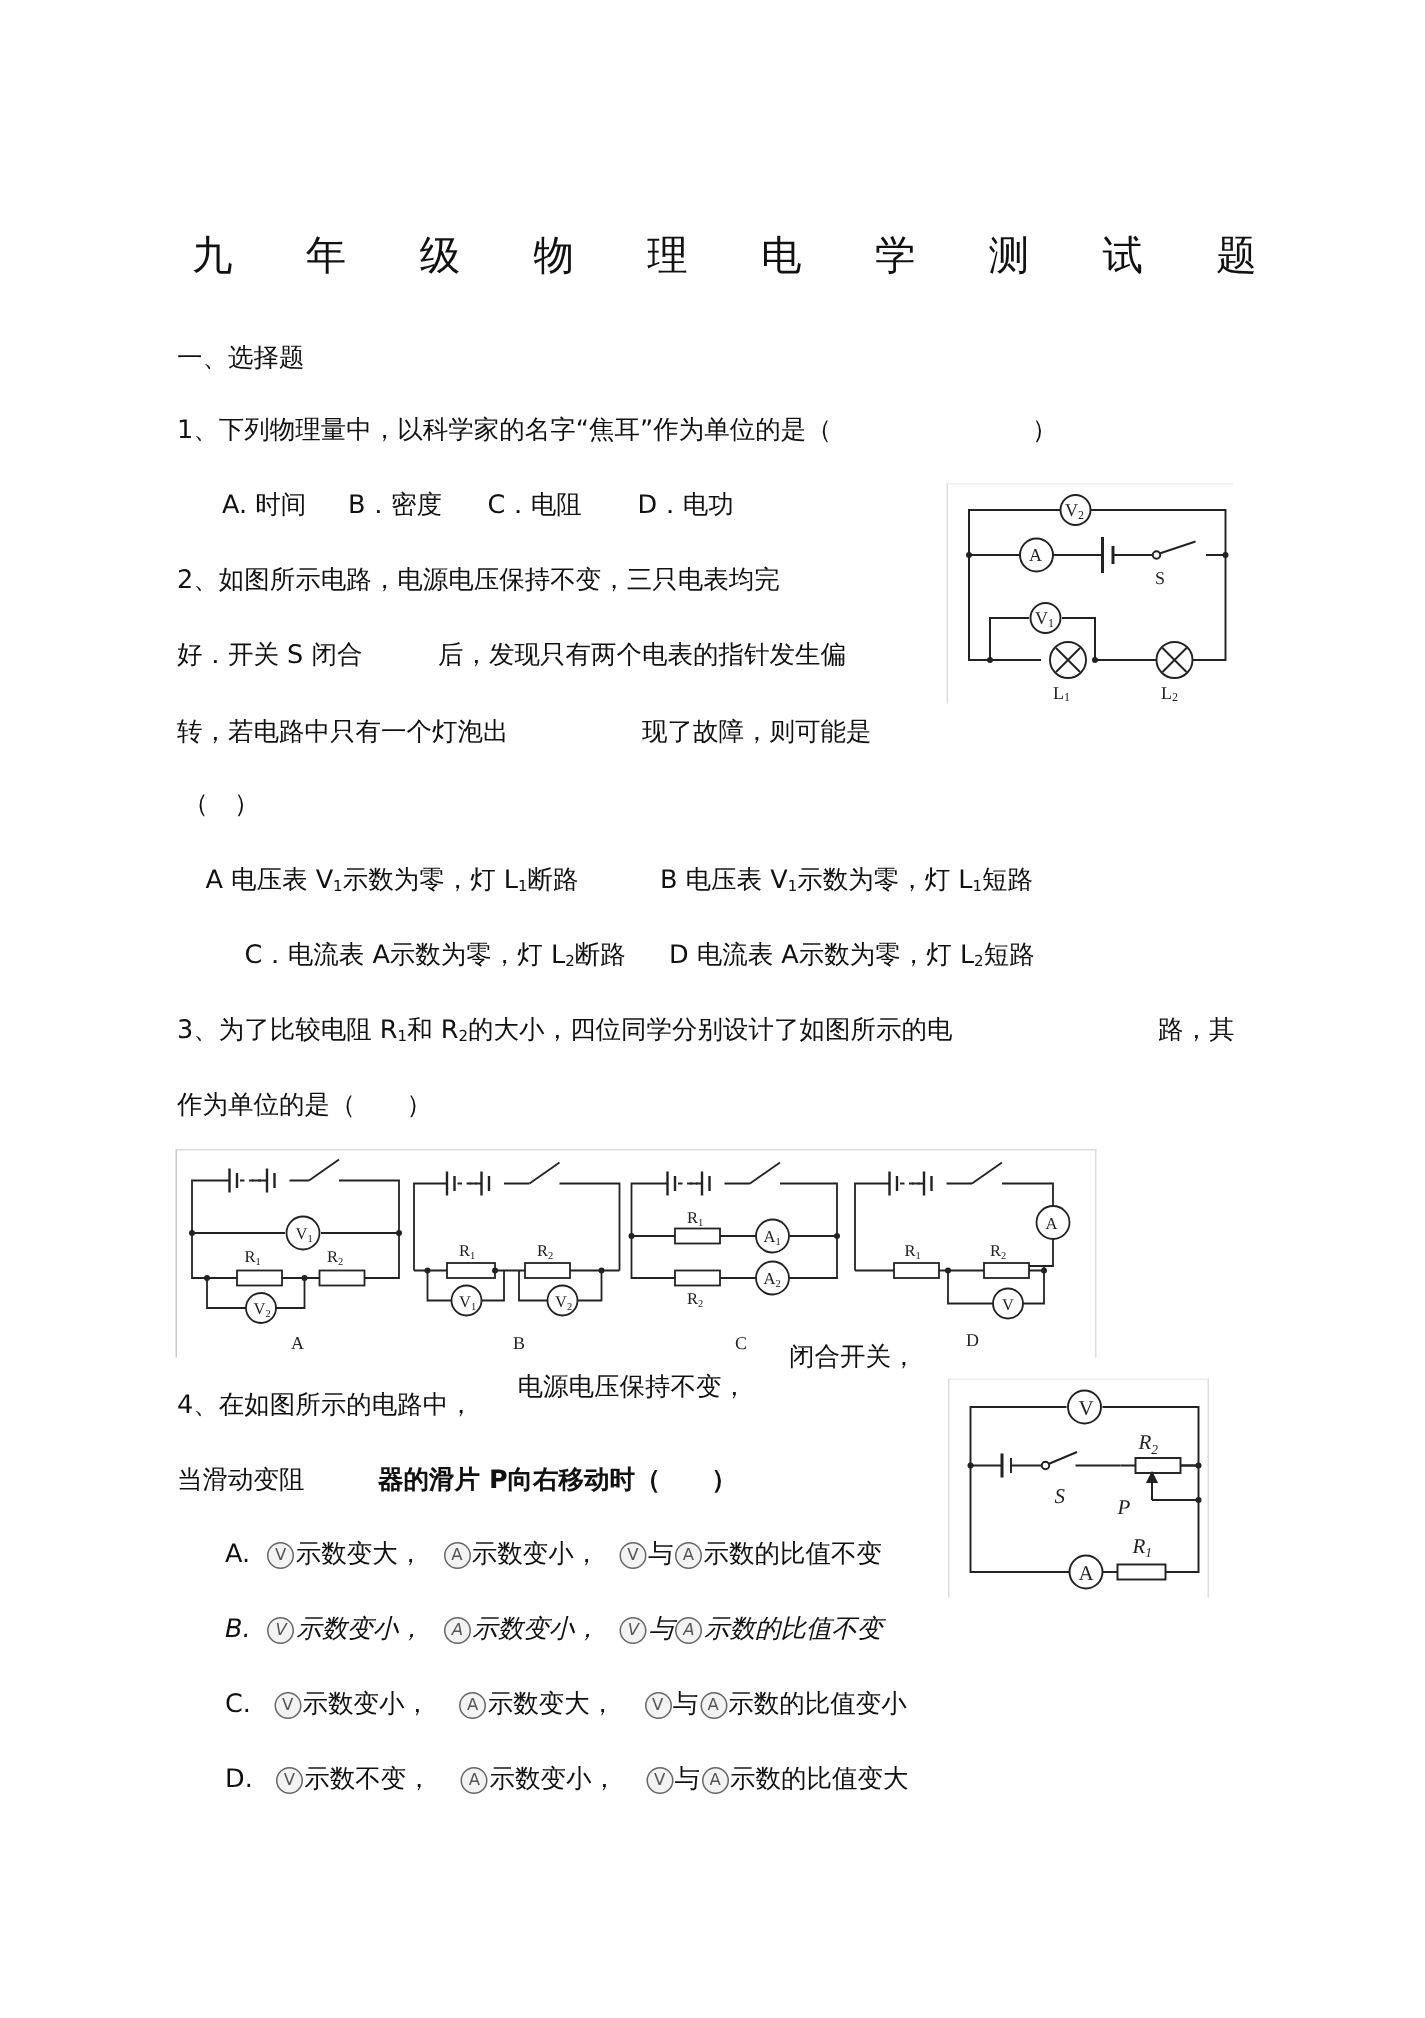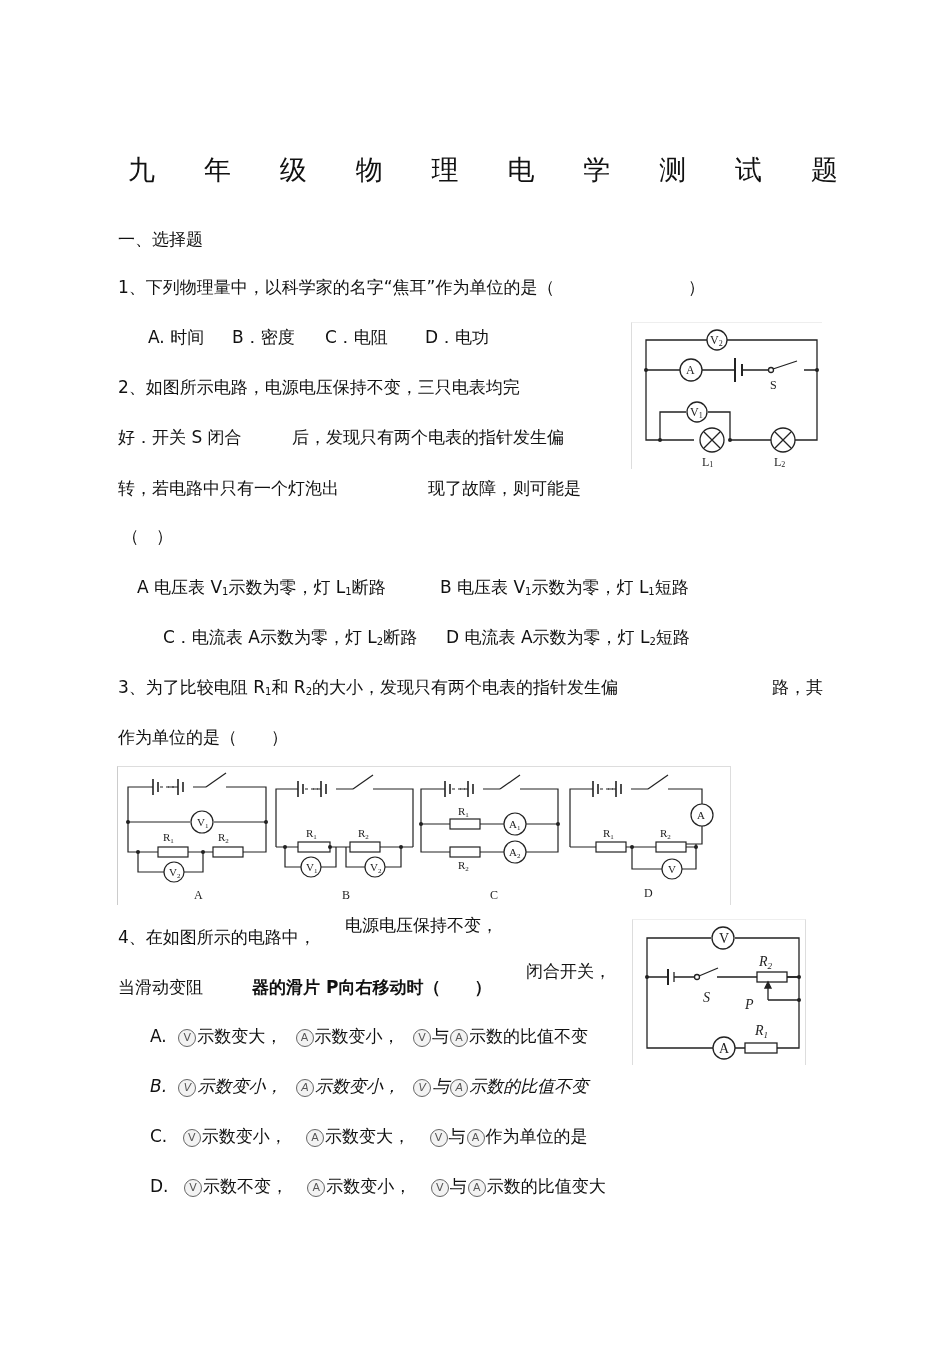--- a/index.html
+++ b/index.html
@@ -92,21 +92,21 @@
       <text x="54" y="51">A</text>
       <text x="138" y="66">S</text>
       <text x="58" y="93">V<tspan font-size="8" dy="2">1</tspan></text>
       <text x="70" y="143">L<tspan font-size="8" dy="1">1</tspan></text>
       <text x="142" y="143">L<tspan font-size="8" dy="1">2</tspan></text>
     </g>
   </svg>
 </div>
 
 <div class="abs line" style="top:676px;left:118px;">
-  <span>3、为了比较电阻   R</span><span class="sub">1</span><span>和  R</span><span class="sub">2</span><span>的大小，发现只有两个电表的指针发生偏</span>
+  <span>3、为了比较电阻   R</span><span class="sub">1</span><span>和  R</span><span class="sub">2</span><span>的大小，四位同学分别设计了如图所示的电</span>
 </div>
 <div class="abs line" style="top:676px;left:772px;">路，其</div>
 <div class="abs line" style="top:726px;left:118px;">作为单位的是（　　）</div>
 
 <div class="fig" style="left:117px;top:766px;width:612px;height:138px;border-left:1px solid #ccc;border-top:1px solid #ddd;border-right:1px solid #ddd;">
   <svg width="612" height="138" viewBox="0 0 612 138">
     <g stroke="#222" stroke-width="1.2" fill="none">
 
       <path d="M10 55 V20 H35 M50 20 H60 M75 20 H88 M108 20 H148 V55"></path>
       <path d="M35 12 V28 M40 15 V25 M60 12 V28 M65 15 V25" stroke-width="1.6"></path>
@@ -189,41 +189,41 @@
       <text x="76" y="132">A</text>
       <text x="224" y="132">B</text>
       <text x="372" y="132">C</text>
       <text x="526" y="130">D</text>
     </g>
   </svg>
 </div>
 
 <div class="abs line" style="top:926px;left:118px;">4、在如图所示的电路中，</div>
 <div class="abs line" style="top:914px;left:345px;">电源电压保持不变，</div>
-<div class="abs line" style="top:960px;left:526px;text-align:right;">闭合开关，</div>
+<div class="abs line" style="top:894px;left:526px;text-align:right;">闭合开关，</div>
 <div class="abs line" style="top:976px;left:118px;">当滑动变阻</div>
 <div class="abs line" style="top:976px;left:252px;font-weight:bold;">器的滑片  P向右移动时（　　）</div>
 
 <div class="abs line" style="top:1025px;left:150px;">
   <span>A.</span>
   <span class="meter" style="margin-left:6px">V</span><span>示数变大，</span>
   <span class="meter" style="margin-left:8px">A</span><span>示数变小，</span>
   <span class="meter" style="margin-left:8px">V</span><span>与</span><span class="meter">A</span><span>示数的比值不变</span>
 </div>
 <div class="abs line" style="top:1075px;left:150px;font-style:italic;">
   <span>B.</span>
   <span class="meter" style="margin-left:6px">V</span><span>示数变小，</span>
   <span class="meter" style="margin-left:8px">A</span><span>示数变小，</span>
   <span class="meter" style="margin-left:8px">V</span><span>与</span><span class="meter">A</span><span>示数的比值不变</span>
 </div>
 <div class="abs line" style="top:1125px;left:150px;">
   <span>C.</span>
   <span class="meter" style="margin-left:10px">V</span><span>示数变小，</span>
   <span class="meter" style="margin-left:14px">A</span><span>示数变大，</span>
-  <span class="meter" style="margin-left:14px">V</span><span>与</span><span class="meter">A</span><span>作为单位的是</span>
+  <span class="meter" style="margin-left:14px">V</span><span>与</span><span class="meter">A</span><span>示数的比值变小</span>
 </div>
 <div class="abs line" style="top:1175px;left:150px;">
   <span>D.</span>
   <span class="meter" style="margin-left:10px">V</span><span>示数不变，</span>
   <span class="meter" style="margin-left:14px">A</span><span>示数变小，</span>
   <span class="meter" style="margin-left:14px">V</span><span>与</span><span class="meter">A</span><span>示数的比值变大</span>
 </div>
 
 <div class="fig" style="left:632px;top:919px;width:172px;height:145px;border-left:1px solid #ddd;border-top:1px solid #eee;border-right:1px solid #ddd;">
   <svg width="172" height="145" viewBox="0 0 172 145">

